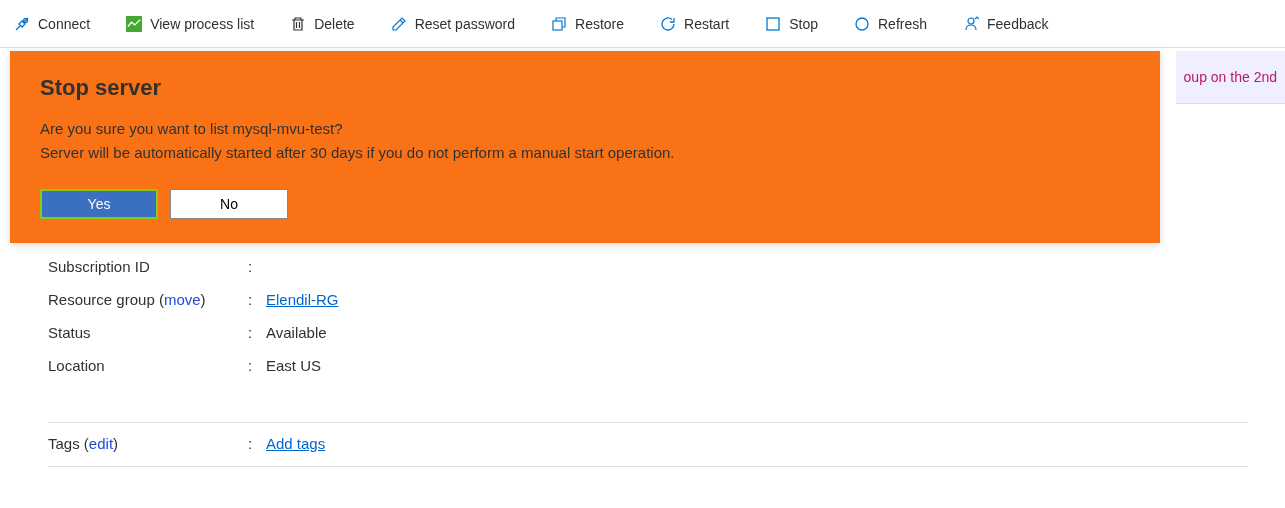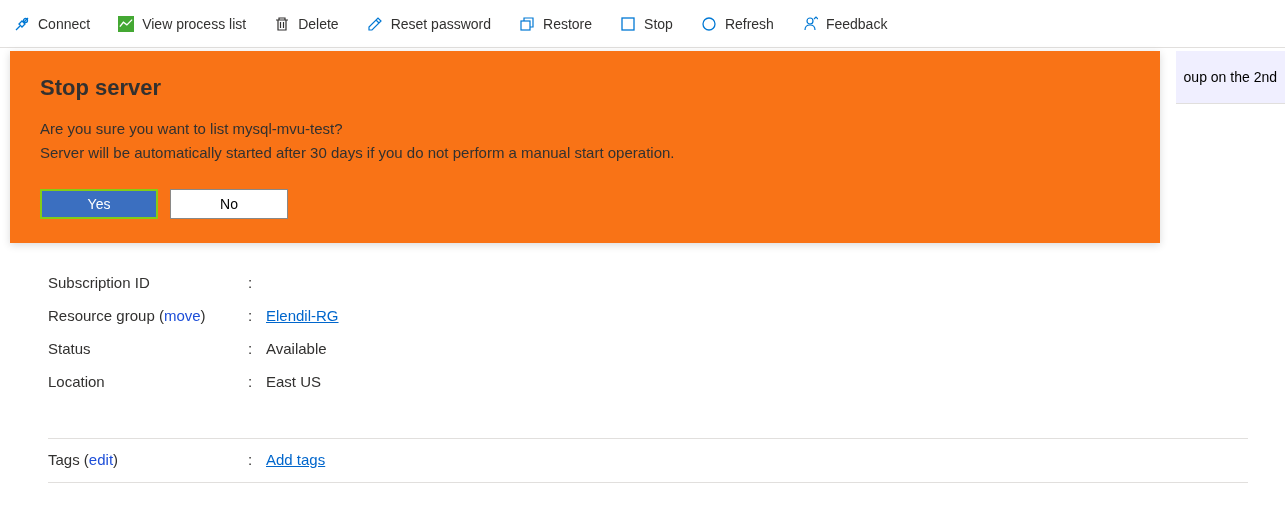--- a/index.html
+++ b/index.html
@@ -15,21 +15,21 @@
       width: 1285px;
       height: 508px;
       overflow: hidden;
       position: relative;
     }
     .toolbar {
       display: flex;
       align-items: center;
       padding: 8px 0;
       border-bottom: 1px solid #e1dfdd;
-      gap: 0;
+      gap: 8px;
       height: 48px;
     }
     .toolbar-item {
       display: flex;
       align-items: center;
       gap: 8px;
       padding: 6px 14px;
       cursor: pointer;
       color: #323130;
       font-size: 14px;
@@ -95,26 +95,26 @@
       border: 2px solid #84cc16;
       font-weight: 400;
     }
     .banner-partial {
       position: absolute;
       top: 51px;
       right: 0;
       background: #f0efff;
       padding: 18px 8px;
       font-size: 14px;
-      color: #000000;
+      color: #be185d;
       border-bottom: 1px solid #e1dfdd;
     }
     .details-section {
       position: absolute;
-      top: 266px;
+      top: 250px;
       left: 48px;
       width: 1200px;
     }
     .detail-row {
       display: flex;
       align-items: center;
       padding: 8px 0;
       font-size: 15px;
     }
     .detail-label {
@@ -186,20 +186,28 @@
     <span>Reset password</span>
   </div>
   <div class="toolbar-item">
     <span class="toolbar-icon">
       <svg viewBox="0 0 16 16" fill="none" stroke="#0078d4" stroke-width="1.2">
         <rect x="2" y="5" width="9" height="9"></rect>
         <path d="M5 5 L5 2 L14 2 L14 11 L11 11"></path>
       </svg>
     </span>
     <span>Restore</span>
+  </div>
+  <div class="toolbar-item">
+    <span class="toolbar-icon">
+      <svg viewBox="0 0 16 16" fill="none" stroke="#0078d4" stroke-width="1.3">
+        <path d="M14 8 A6 6 0 1 1 12 3.5 M14 2 L14 6 L10 6"></path>
+      </svg>
+    </span>
+    <span>Restart</span>
   </div>
   <div class="toolbar-item">
     <span class="toolbar-icon">
       <svg viewBox="0 0 16 16" fill="none" stroke="#0078d4" stroke-width="1.3">
         <rect x="2" y="2" width="12" height="12"></rect>
       </svg>
     </span>
     <span>Stop</span>
   </div>
   <div class="toolbar-item">

